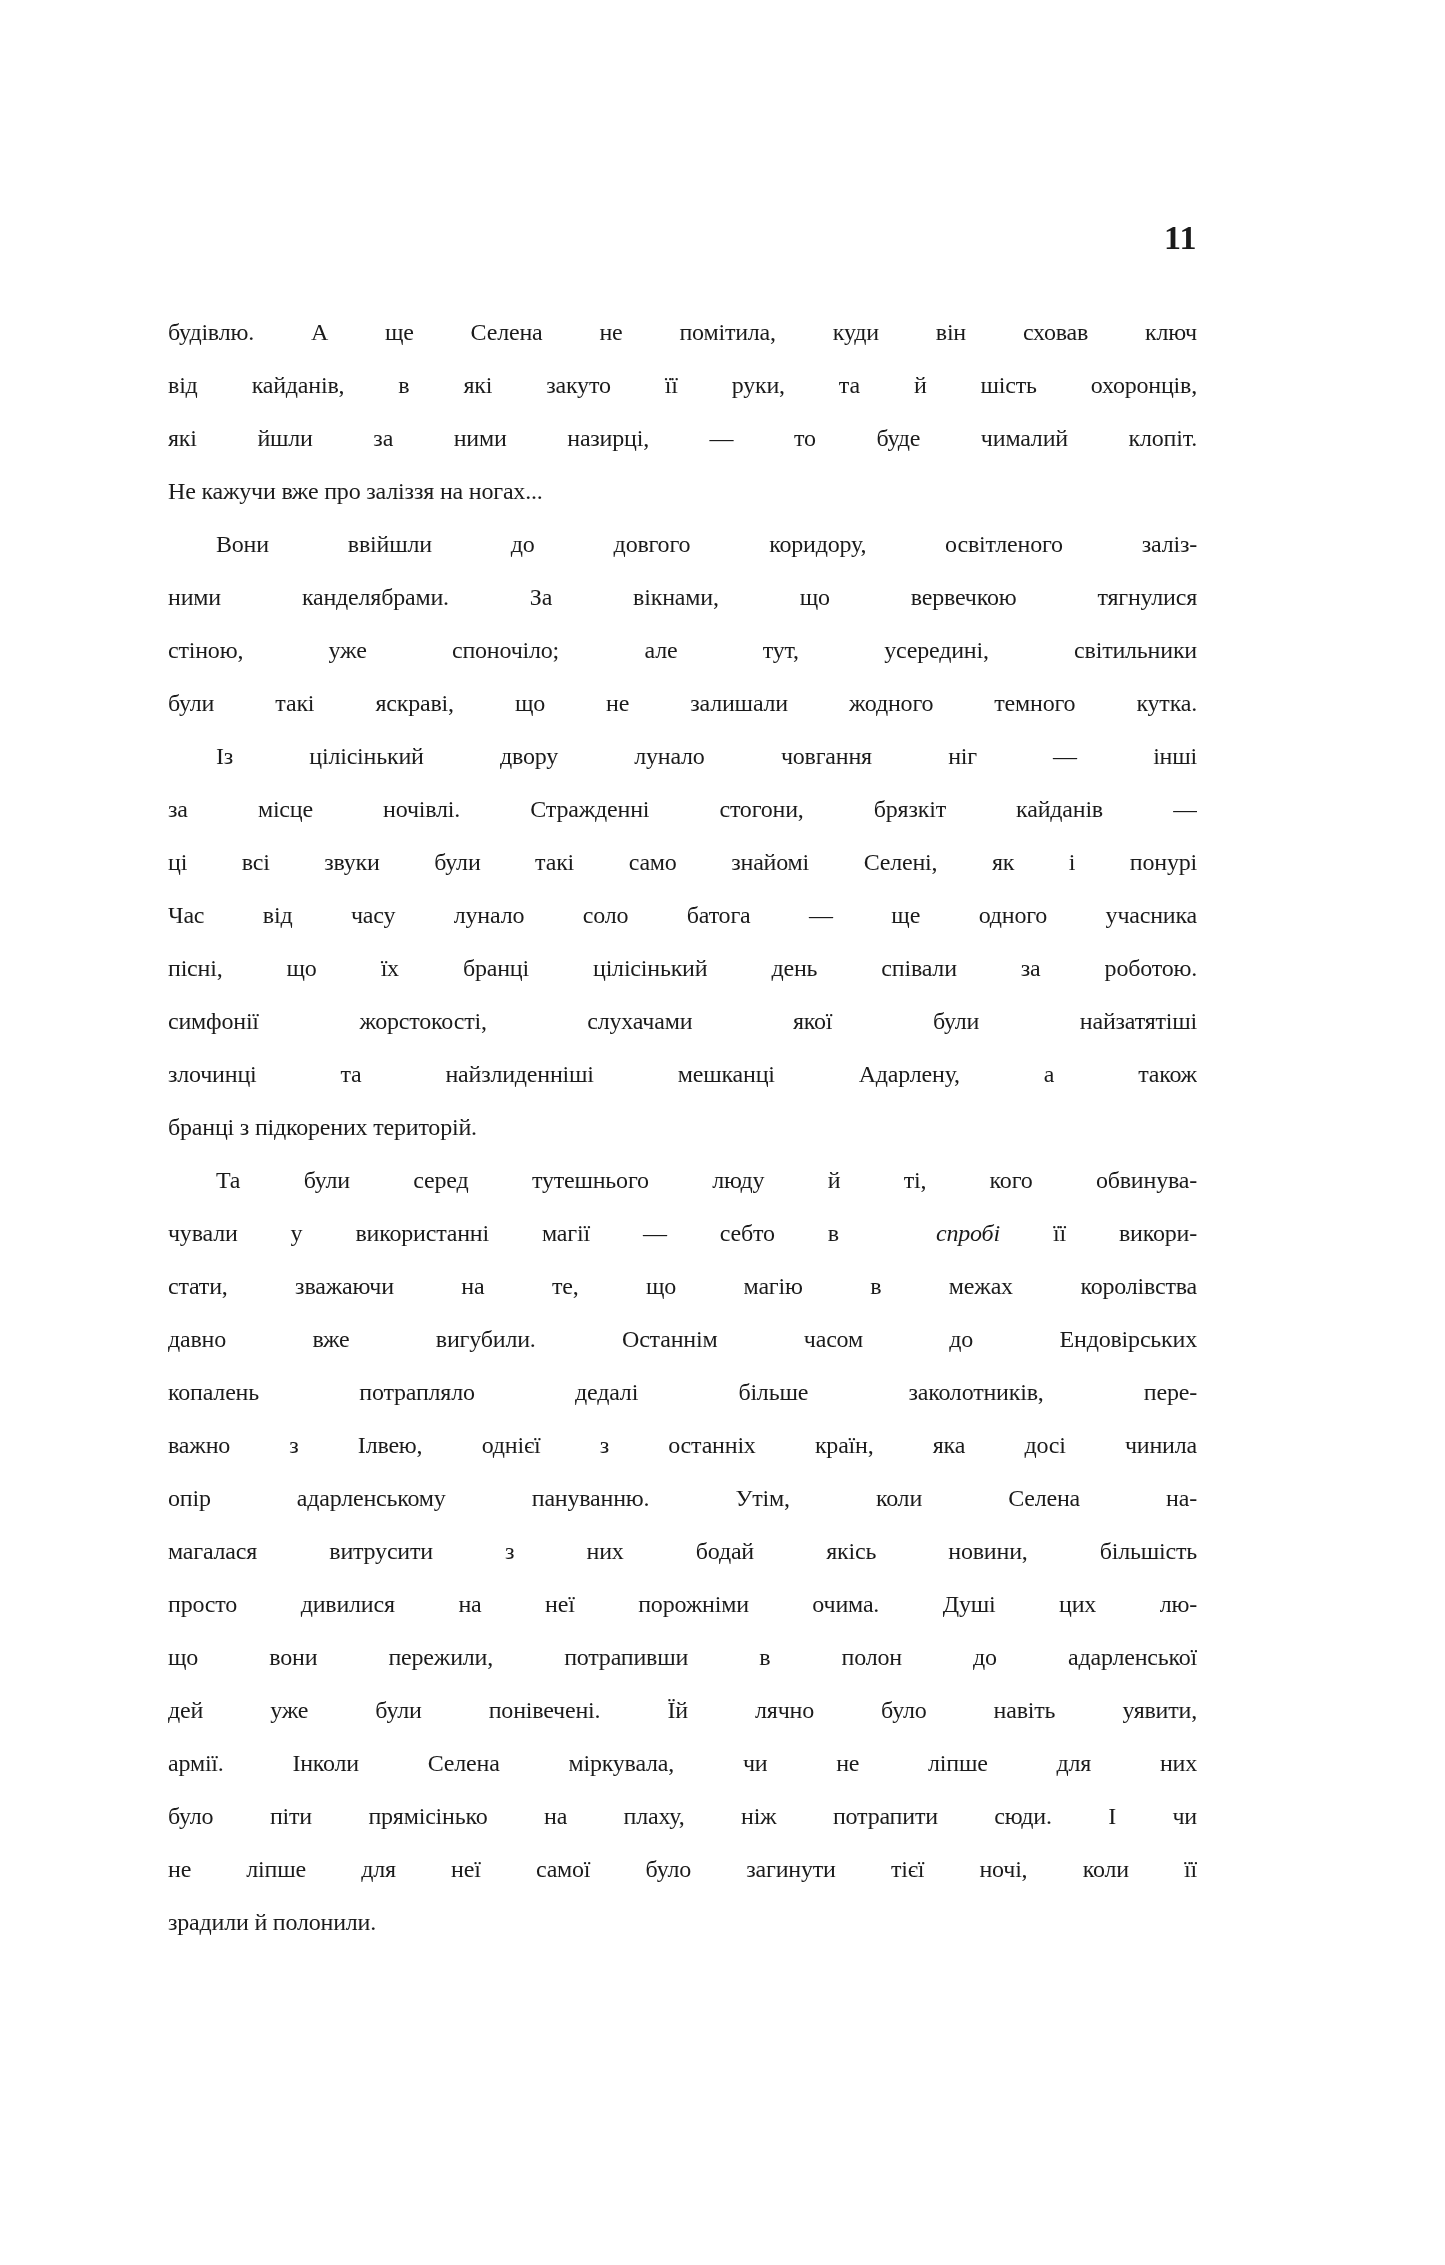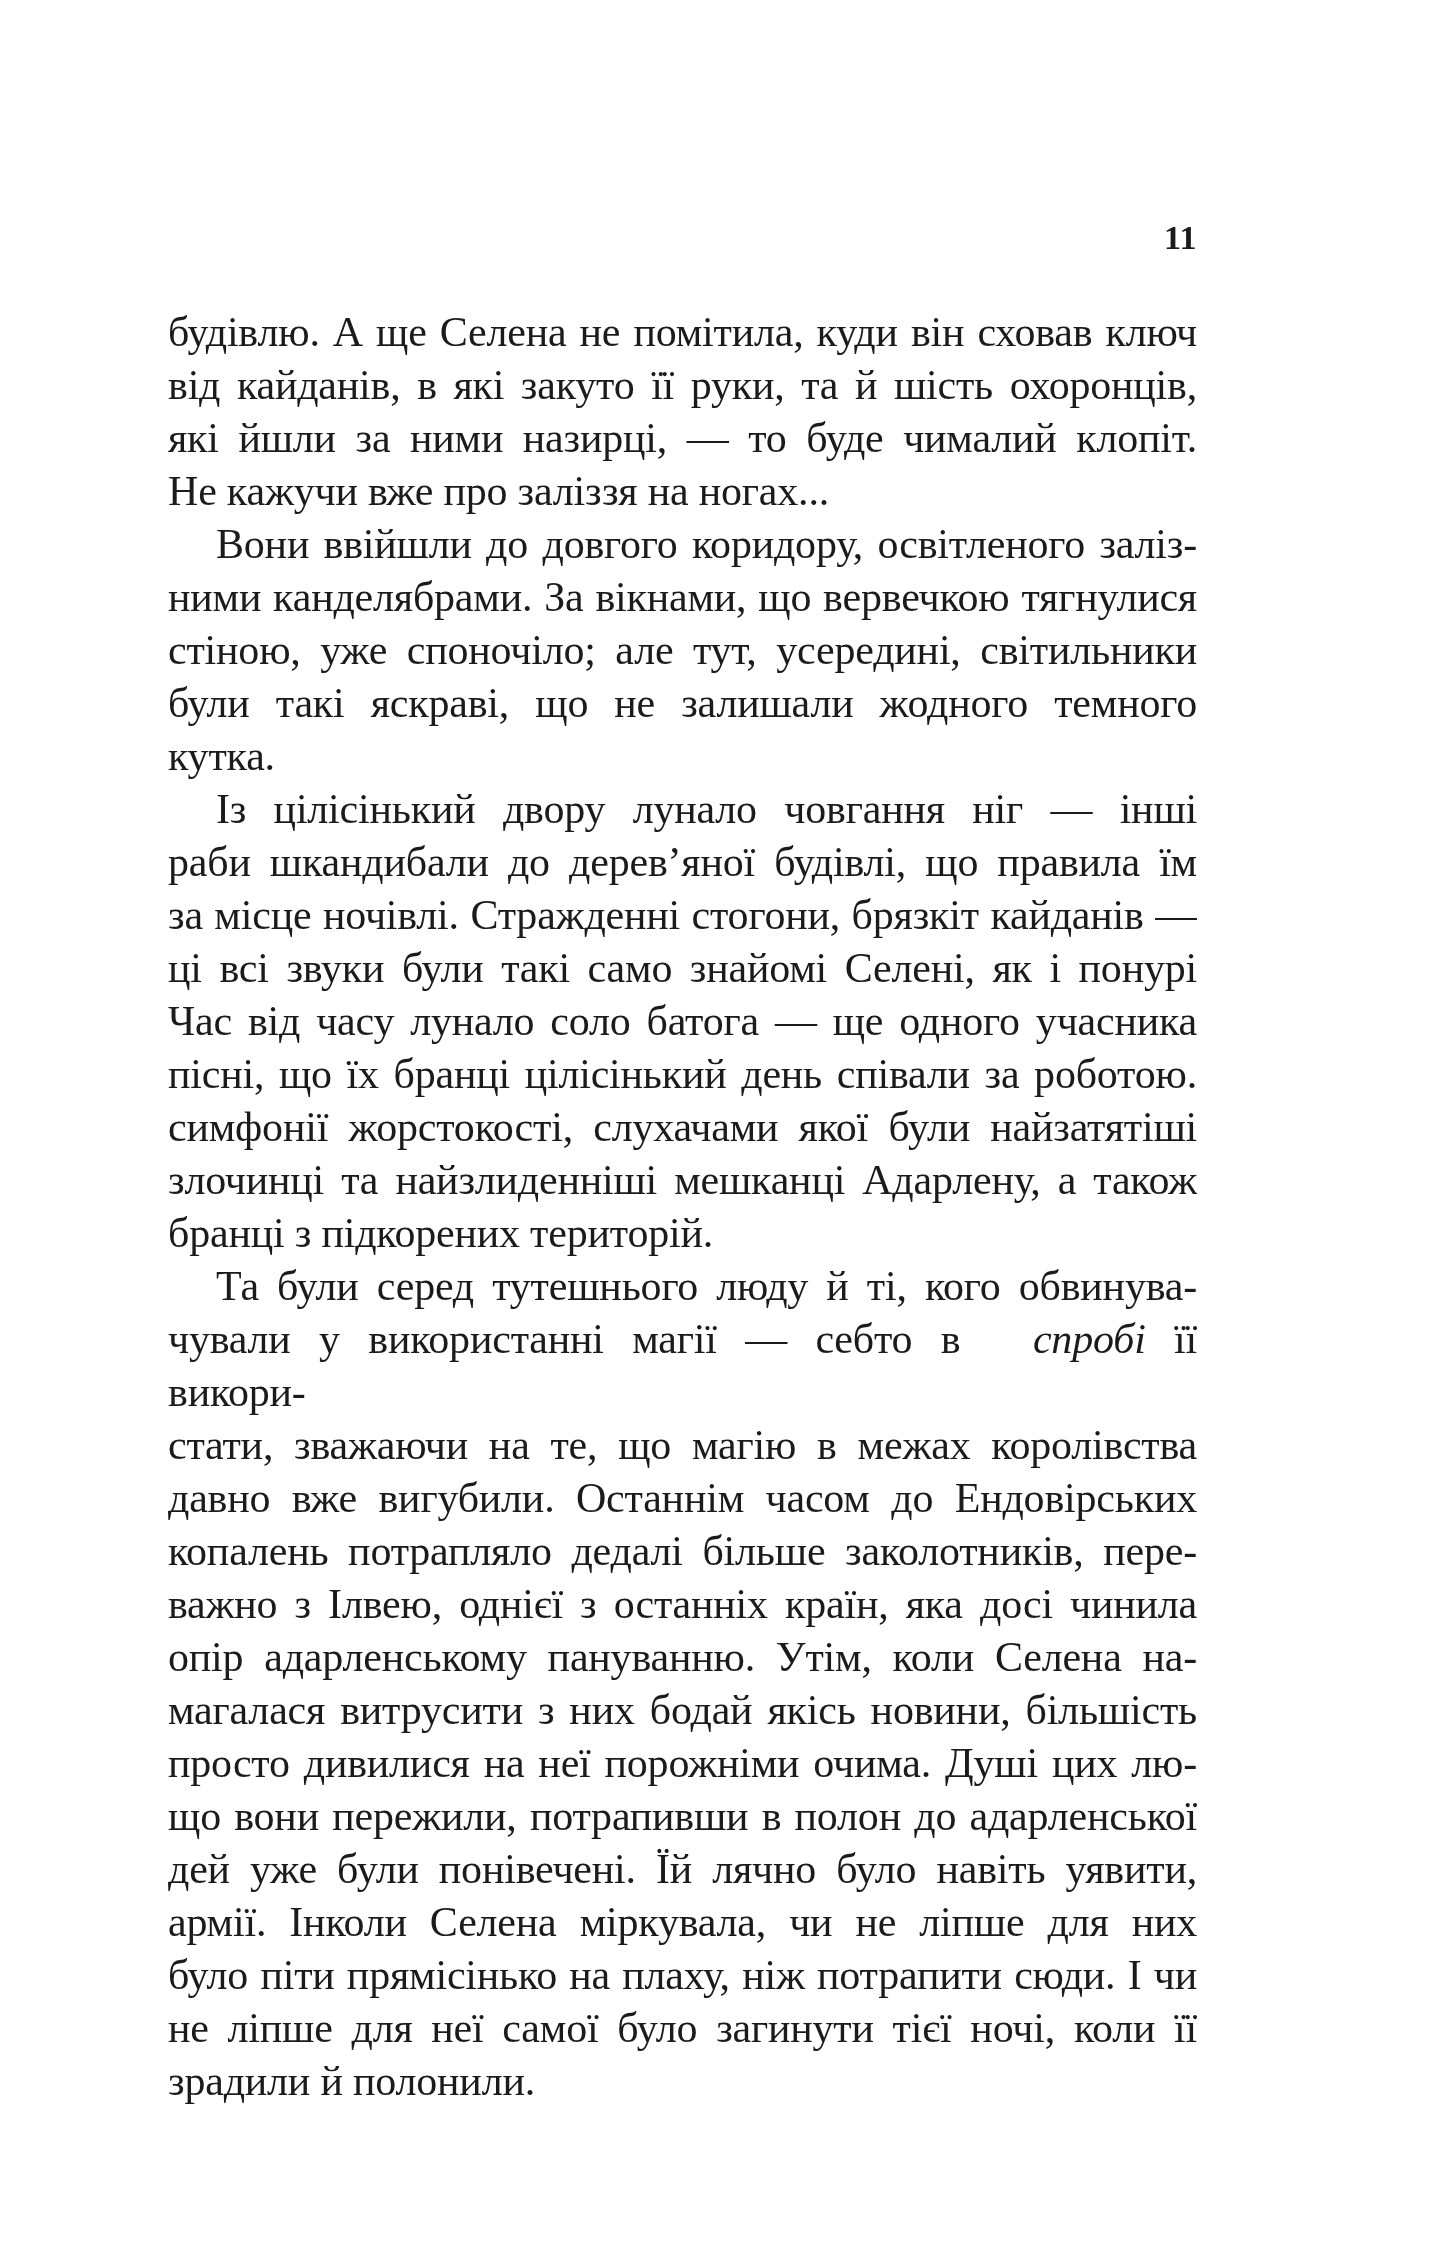--- a/index.html
+++ b/index.html
@@ -29,21 +29,21 @@
     letter-spacing: 0.5px;
     color: #1b1b1b;
   }
   .text-block {
     position: absolute;
     left: 168px;
     top: 306px;
     width: 1029px;
   }
   .line {
-    font-size: 42px;
+    font-size: 24px;
     line-height: 53px;
     letter-spacing: -0.2px;
     white-space: normal;
     overflow: hidden;
     text-rendering: optimizeLegibility;
   }
   .line.justify {
     text-align: justify;
     text-align-last: justify;
     text-justify: inter-word;
@@ -64,21 +64,20 @@
   <div class="text-block">
       <div class="line justify">будівлю. А ще Селена не помітила, куди він сховав ключ</div>
       <div class="line justify">від кайданів, в які закуто її руки, та й шість охоронців,</div>
       <div class="line justify">які йшли за ними назирці, — то буде чималий клопіт.</div>
       <div class="line">Не кажучи вже про заліззя на ногах...</div>
       <div class="line justify indent">Вони ввійшли до довгого коридору, освітленого заліз-</div>
       <div class="line justify">ними канделябрами. За вікнами, що вервечкою тягнулися</div>
       <div class="line justify">стіною, уже споночіло; але тут, усередині, світильники</div>
       <div class="line justify">були такі яскраві, що не залишали жодного темного кутка.</div>
       <div class="line justify indent">Із цілісінький двору лунало човгання ніг — інші</div>
-      <div class="line justify">раби шкандибали до дерев’яної будівлі, що правила їм</div>
       <div class="line justify">за місце ночівлі. Стражденні стогони, брязкіт кайданів —</div>
       <div class="line justify">ці всі звуки були такі само знайомі Селені, як і понурі</div>
       <div class="line justify">Час від часу лунало соло батога — ще одного учасника</div>
       <div class="line justify">пісні, що їх бранці цілісінький день співали за роботою.</div>
       <div class="line justify">симфонії жорстокості, слухачами якої були найзатятіші</div>
       <div class="line justify">злочинці та найзлиденніші мешканці Адарлену, а також</div>
       <div class="line">бранці з підкорених територій.</div>
       <div class="line justify indent">Та були серед тутешнього люду й ті, кого обвинува-</div>
       <div class="line justify">чували у використанні магії — себто в <em>спробі</em> її викори-</div>
       <div class="line justify">стати, зважаючи на те, що магію в межах королівства</div>

